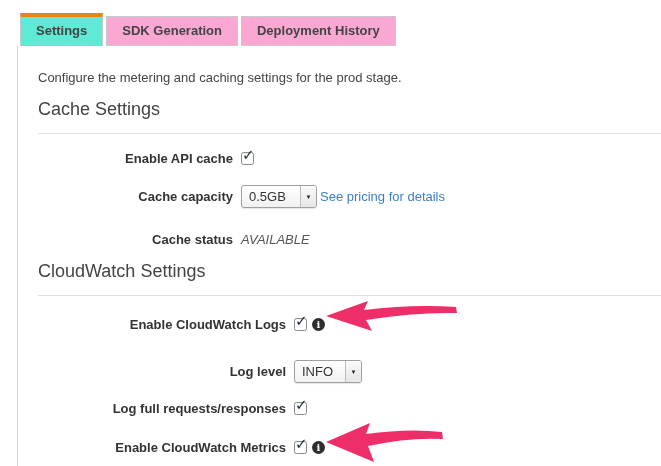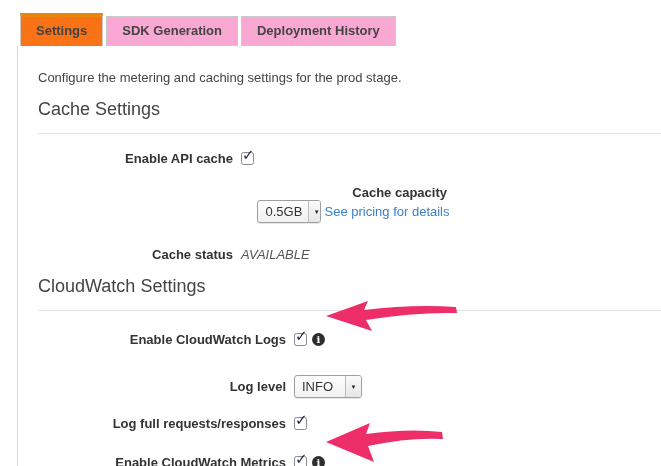--- a/index.html
+++ b/index.html
@@ -9,39 +9,39 @@
     background:#fff; color:#444; position:relative; font-size:13px;
   }
   
   .tabbar { display:flex; align-items:flex-end; margin:13px 0 0 20px; }
   .tab {
     background:#f9a8d4; border:1px solid #c9c9c9; padding:6px 15px 7px;
     font-weight:bold; font-size:13px; color:#444; margin-left:3px;
     cursor:default; white-space:nowrap;
   }
   .tab.active {
-    background:#f97316; border-bottom:none; border-top:4px solid #e8870e;
+    background:#5eead4; border-bottom:none; border-top:4px solid #e8870e;
     padding:6px 15px 8px; margin-left:0;
   }
   
   .content {
     margin-left:17px; border-left:1px solid #d8d8d8;
     padding:24px 0 0 20px; min-height:421px;
   }
   .description { font-size:13px; color:#444; margin-bottom:13px; }
   h2.section-title { font-size:18px; font-weight:400; color:#444; margin-top:14px; }
   hr.rule { border:0; border-top:1px solid #e1e1e1; margin:13px 0 0 0; }
   
   .form-row { display:flex; align-items:center; }
   .form-row .label { font-weight:bold; color:#333; text-align:right; flex:none; }
   .cache-row .label { width:195px; }
   .cw-row .label { width:248px; }
   .ctrl { margin-left:8px; display:flex; align-items:center; }
   .row-enable-api-cache { margin-top:17px; }
-  .row-cache-capacity { margin-top:19px;flex-direction:column; }
+  .row-cache-capacity { margin-top:19px; }
   .row-cache-status { margin-top:24px; }
   .row-cw-logs { margin-top:21px; }
   .row-log-level { margin-top:28px; }
   .row-log-full { margin-top:18px; }
   .row-cw-metrics { margin-top:24px; }
   .plain-value { color:#555; font-size:13px;font-style:italic; }
   
   .checkbox {
     width:13px; height:13px; border:1px solid #8a8a8a; border-radius:2.5px;
     background:#fff; display:inline-block; position:relative; flex:none;
@@ -63,21 +63,21 @@
     border:1px solid #9f9f9f; border-radius:3px;
     background:linear-gradient(#ffffff,#f1f1f1);
     box-shadow:0 1px 1px rgba(0,0,0,.10); overflow:hidden; cursor:default;
   }
   .select .val { padding:3px 6px 0 7px; font-size:13px; color:#333; flex:1; white-space:nowrap; }
   .select .caretbox {
     width:16px; border-left:1px solid #bdbdbd; flex:none;
     display:flex; align-items:center; justify-content:center;
     font-size:6px; color:#222; background:linear-gradient(#fbfbfb,#e6e6e6);
   }
-  .select-capacity { width:64px; }
+  .select-capacity { width:76px; }
   .select-loglevel { width:68px; }
   .pricing-link { color:#3b7fc9; margin-left:3px; cursor:pointer; text-decoration:none; }
   
   .annotation-arrow { position:absolute; pointer-events:none; }
   .arrow-logs { left:325px; top:300px; }
   .arrow-metrics { left:325px; top:421px; }
 </style>
 </head>
 <body>
 

